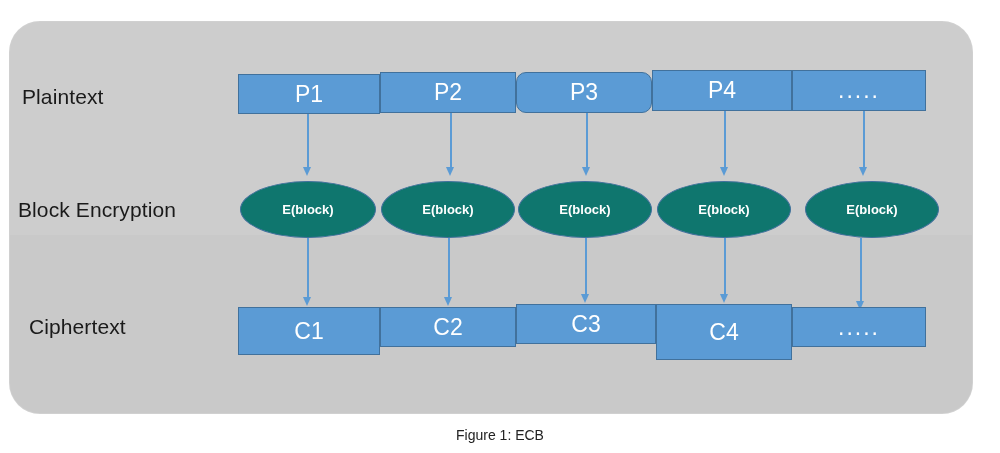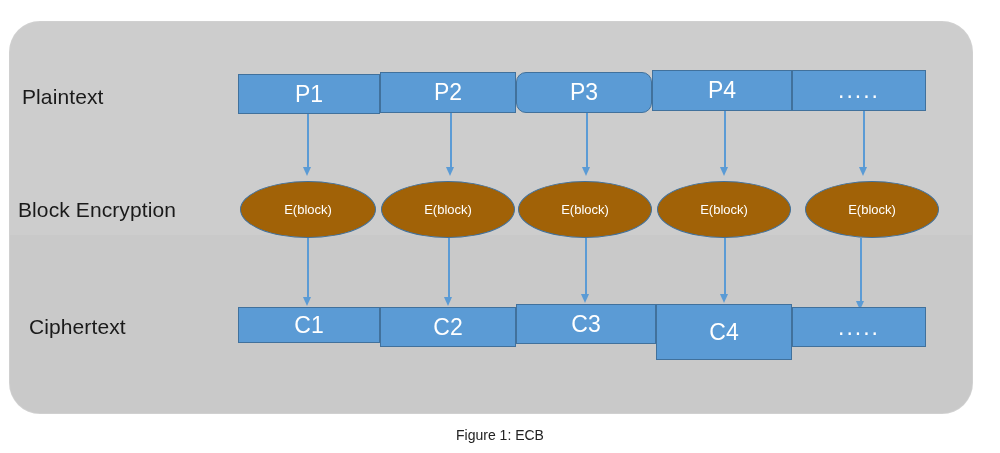--- a/index.html
+++ b/index.html
@@ -51,30 +51,31 @@
     display:flex;
     align-items:center;
     justify-content:center;
     line-height:1;
   }
   .blk.dots{font-size:23px;letter-spacing:2px;}
 
   
   .ell{
     position:absolute;
-    background:#a16207;
+    background:#0f766e;
     border:1px solid #41719c;
     border-radius:50%;
     box-sizing:border-box;
     color:#ffffff;
     font-size:13px;
     display:flex;
     align-items:center;
     justify-content:center;
     line-height:1;
+    font-weight:bold;
   }
 
   
   .arrow{position:absolute;width:9px;}
   .arrow .shaft{
     position:absolute;left:4px;top:0;
     width:1.6px;background:#5b9bd5;
   }
   .arrow .head{
     position:absolute;left:0;
@@ -153,21 +154,21 @@
   </div>
   <div class="arrow" style="left:720px;top:238px;height:65px;">
     <div class="shaft" style="height:56px;"></div>
     <div class="head" style="top:56px;"></div>
   </div>
   <div class="arrow" style="left:856px;top:238px;height:72px;">
     <div class="shaft" style="height:63px;"></div>
     <div class="head" style="top:63px;"></div>
   </div>
 
-  <div class="blk" style="left:238px;top:307px;width:142px;height:36px;">C1</div>
+  <div class="blk" style="left:238px;top:307px;width:142px;height:48px;">C1</div>
   <div class="blk" style="left:380px;top:307px;width:136px;height:40px;">C2</div>
   <div class="blk" style="left:516px;top:304px;width:140px;height:40px;">C3</div>
   <div class="blk" style="left:656px;top:304px;width:136px;height:56px;">C4</div>
   <div class="blk dots" style="left:792px;top:307px;width:134px;height:40px;">.....</div>
 
   <div class="caption">Figure 1: ECB</div>
 
 </div>
 
 </body></html>

